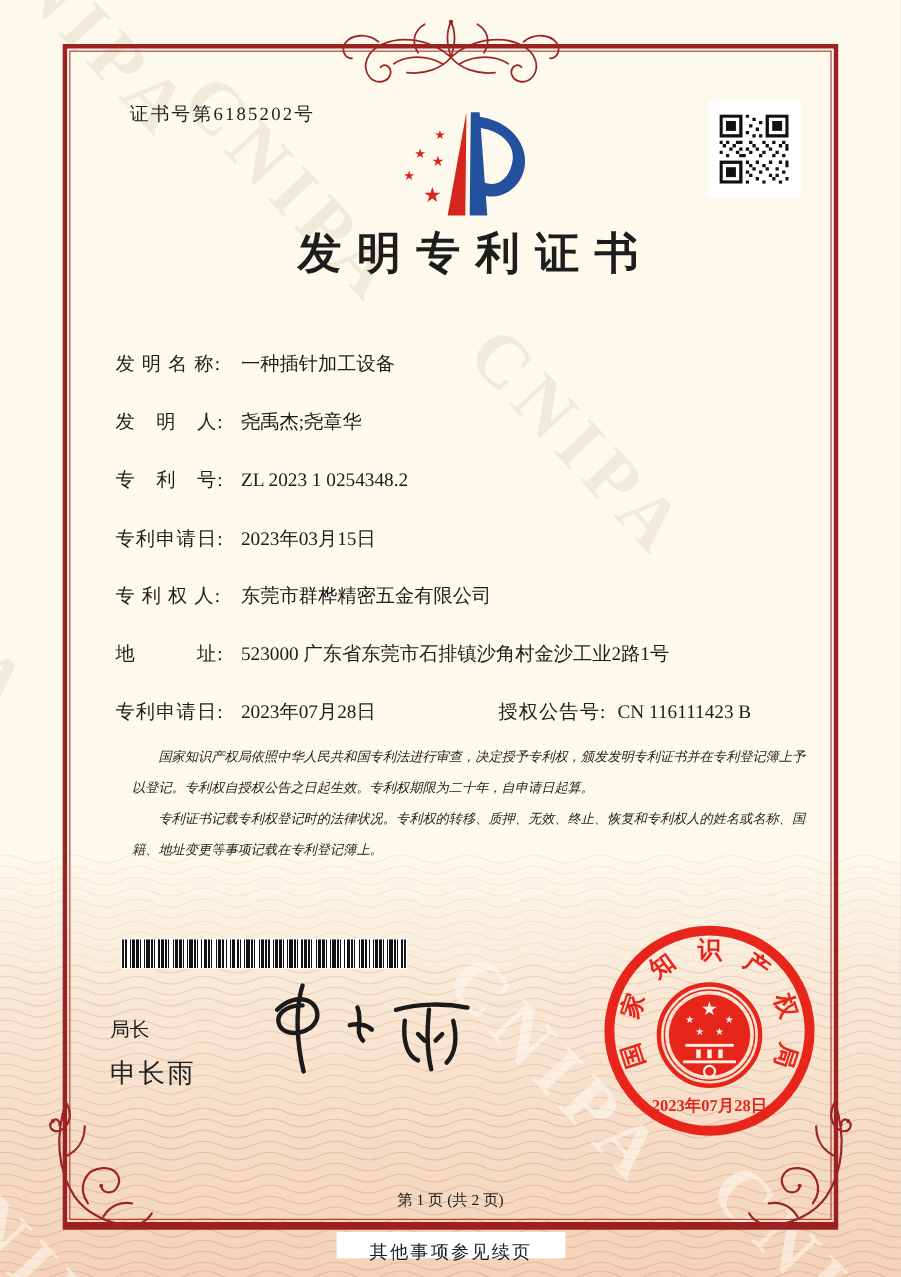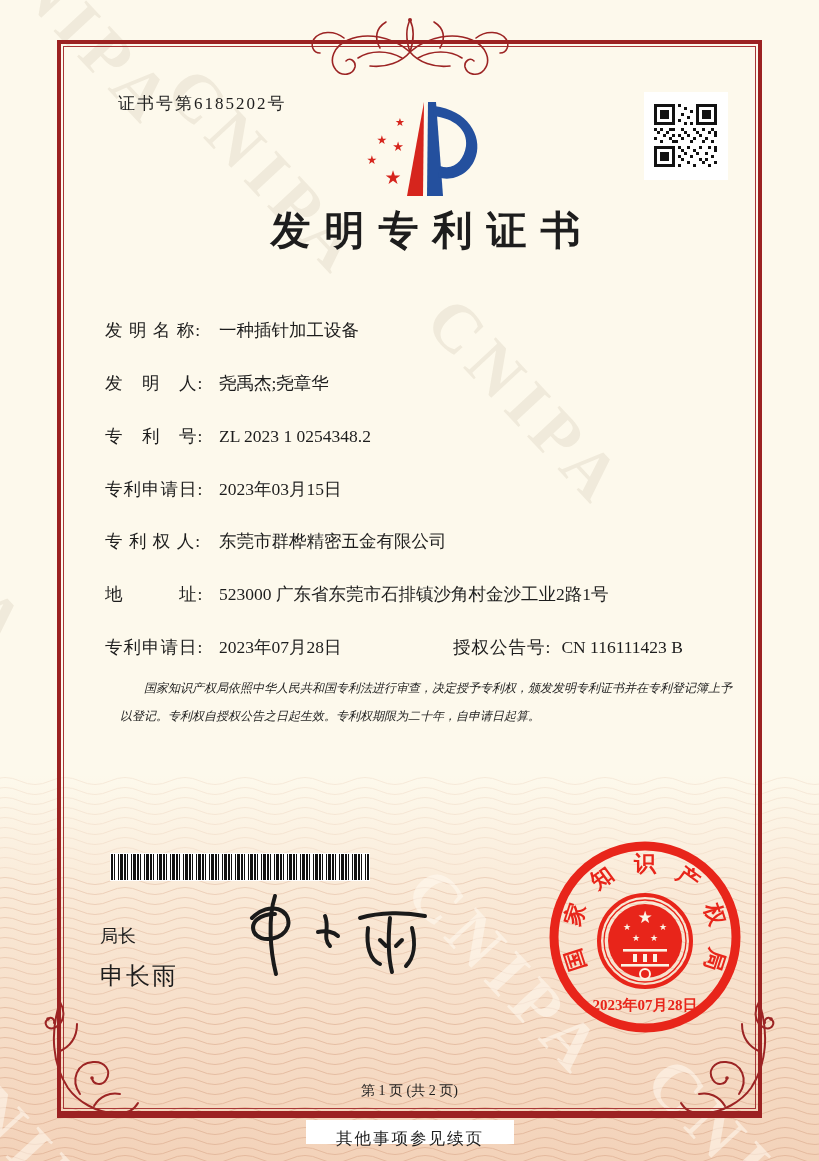--- a/index.html
+++ b/index.html
@@ -230,20 +230,21 @@
   </div>
   <div class="row" style="top:635px">
     <span class="lbl">专利申请日:</span><span class="val">2023年07月28日</span>
     <span class="grant-pair">
       <span class="lbl2">授权公告号:</span><span class="val">CN 116111423 B</span>
     </span>
   </div>
 
   <div class="paras">
     <p>国家知识产权局依照中华人民共和国专利法进行审查，决定授予专利权，颁发发明专利证书并在专利登记簿上予以登记。专利权自授权公告之日起生效。专利权期限为二十年，自申请日起算。</p>
+    <p>专利证书记载专利权登记时的法律状况。专利权的转移、质押、无效、终止、恢复和专利权人的姓名或名称、国籍、地址变更等事项记载在专利登记簿上。</p>
   </div>
 
   <div class="barcode">
       <div class="bars"></div>
     </div>
 
   <div class="sig-title">局长</div>
   <div class="sig-name">申长雨</div>
   <svg class="signature" width="215" height="100" viewBox="0 0 215 100">
     <g stroke="#1a1a1a" stroke-width="4" fill="none" stroke-linecap="round" stroke-linejoin="round">

